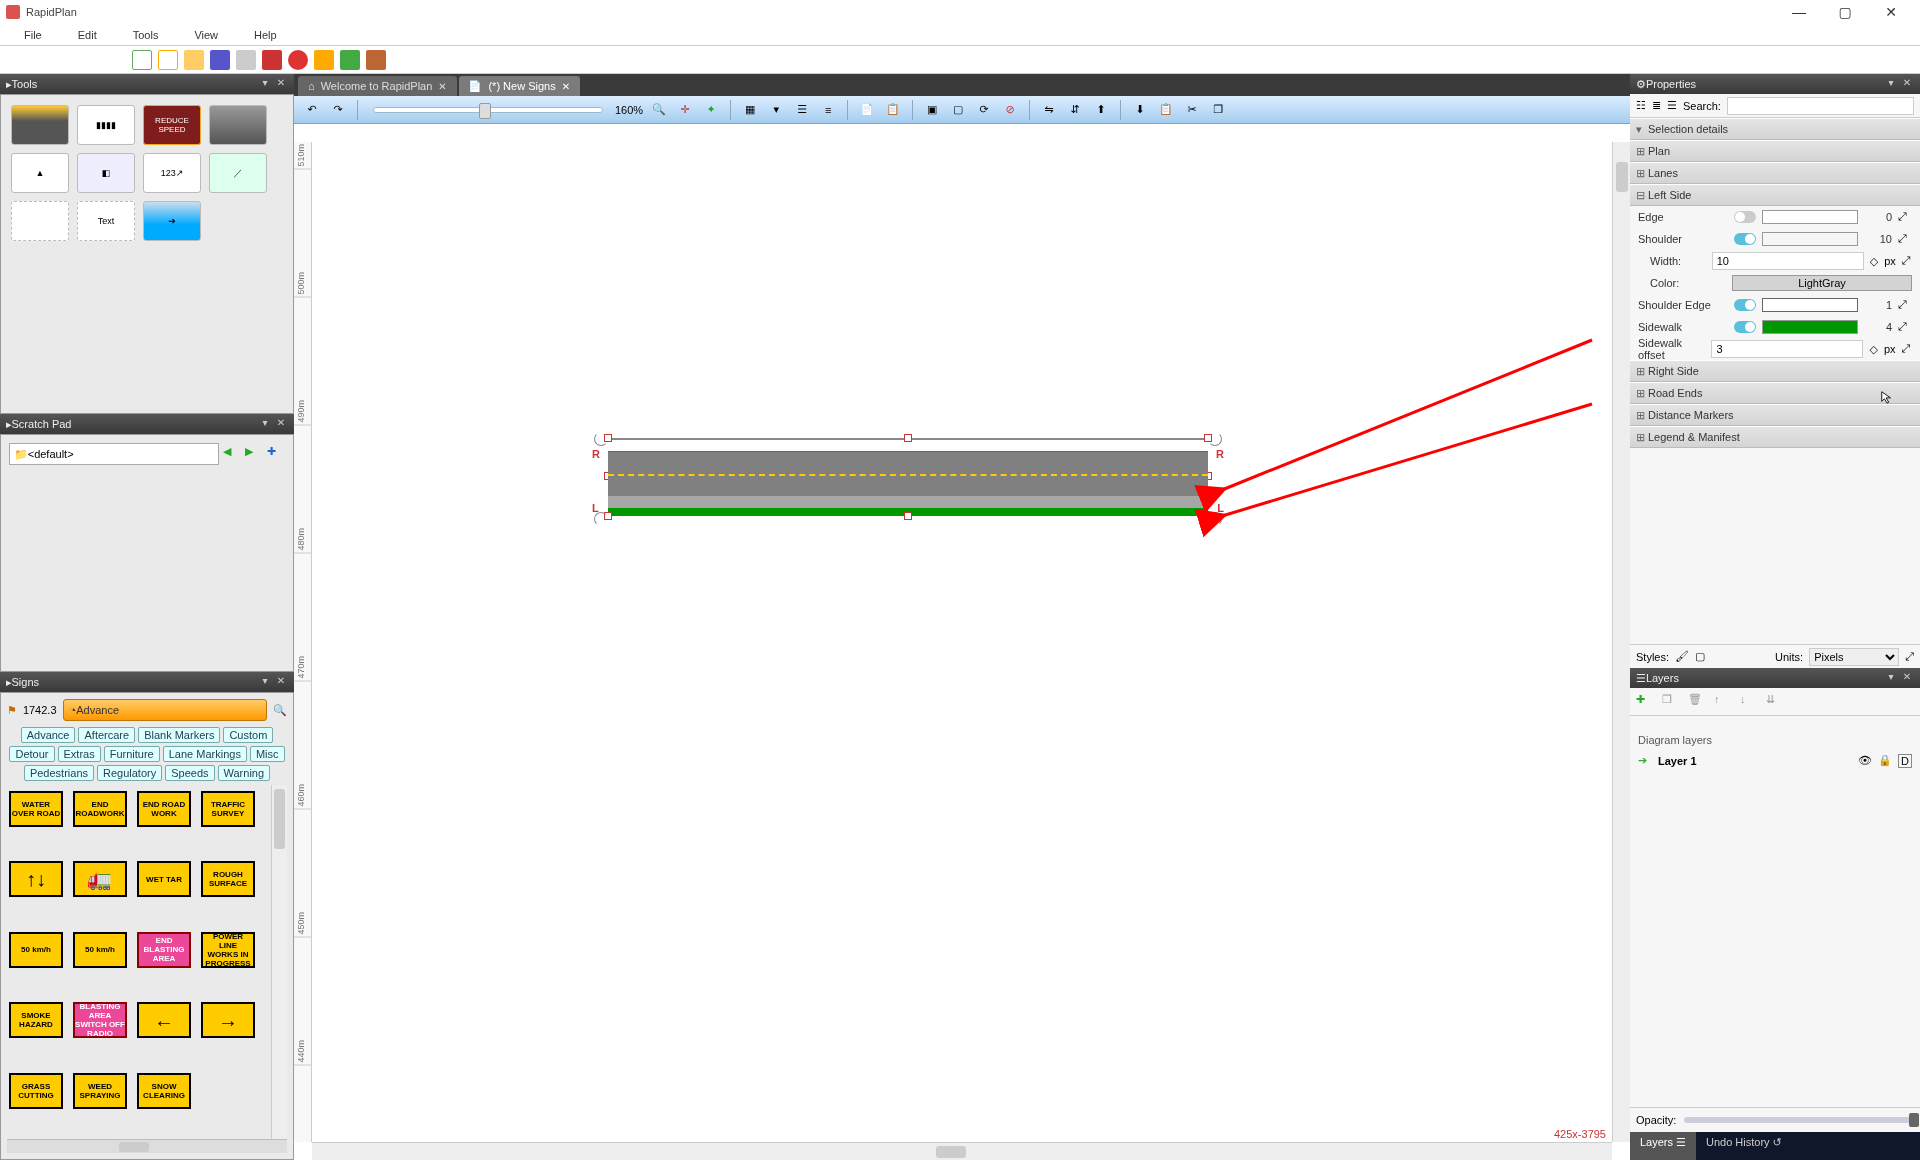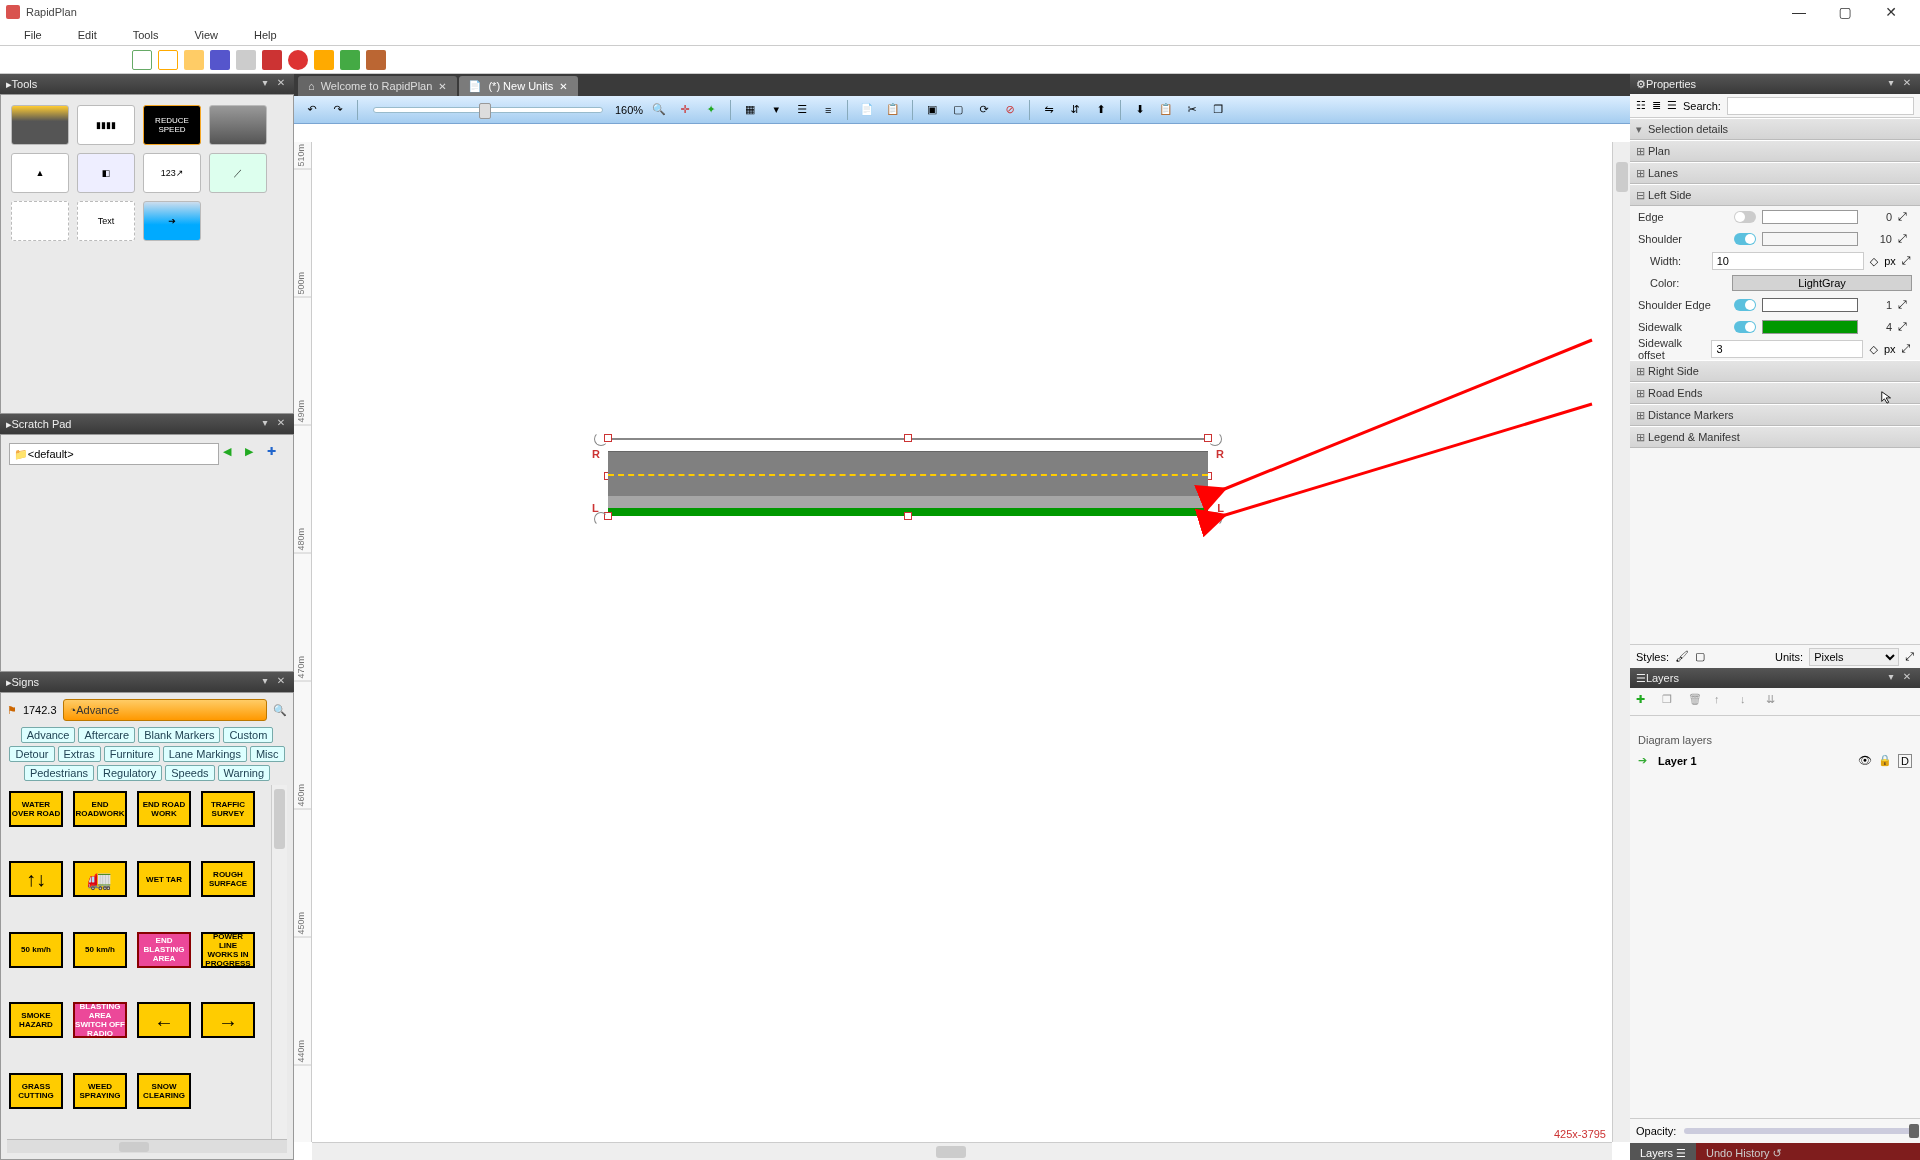--- a/index.html
+++ b/index.html
@@ -29,21 +29,21 @@
 .panel-header { height: 20px; background: linear-gradient(#555,#393939); color: #eee; display: flex; align-items: center; padding: 0 6px; }
 .panel-header .title { flex: 1; }
 .panel-header .hbtn { width: 14px; height: 14px; margin-left: 2px; color:#ccc; text-align:center; line-height:12px; font-size:10px;}
 .panel-body { background: #eaeaea; border: 1px solid #999; }
 
 .tools-grid { display: flex; flex-wrap: wrap; gap: 8px; padding: 10px; }
 .tool { width: 58px; height: 40px; background:#fff; border:1px solid #bbb; border-radius:3px; display:flex; align-items:center; justify-content:center; font-size:9px; text-align:center; }
 .tool.active { border-color:#f5a623; background:#fff5e5; }
 .tool.road{ background: linear-gradient(#fc3 0%,#555 40%,#555 60%,#555 100%); color:#fff;}
 .tool.track{ background:#fff;}
-.tool.speed{ background:#000000; color:#fff; font-size:8px;}
+.tool.speed{ background:#7f1d1d; color:#fff; font-size:8px;}
 .tool.strip{ background:linear-gradient(#999,#555);}
 .tool.marker{ background:#fff;}
 .tool.dim{ background:#eef;}
 .tool.lane{ background:#fff;}
 .tool.line{ background:#dfe;}
 .tool.rect{ background:#fff; border-style:dashed;}
 .tool.text{ background:#fff; border-style:dashed;}
 .tool.img{ background:linear-gradient(#cde,#0af 60%);}
 
 .scratch-body{ padding:8px; }
@@ -124,21 +124,21 @@
 .lay-tb{ height:28px; display:flex; align-items:center; padding:0 6px; gap:8px; border-bottom:1px solid #ccc;}
 .lay-tb .ic{ width:18px;height:18px;}
 .lay-sect{ padding:4px 8px; color:#555;margin-top:14px;}
 .lay-row{ display:flex; align-items:center; padding:4px 8px; gap:6px;}
 .lay-row .arrow{ width:14px; height:14px; color:#3a3;}
 .lay-row .name{ flex:1; font-weight:bold;}
 .lay-row .ic{ width:14px;height:14px;}
 .opacity-row{ padding:6px; display:flex; align-items:center; gap:8px; border-top:1px solid #ccc;}
 .opacity-slider{ flex:1; height:6px; background:#ccd; border-radius:3px; position:relative;}
 .opacity-slider .knob{ position:absolute; right:-5px; top:-4px; width:10px; height:14px; background:#666; border-radius:2px;}
-.bottom-tabs{ height:17px; background:#7f1d1d; display:flex;}
+.bottom-tabs{ height:28px; background:#0f172a; display:flex;}
 .btab{ padding:0 10px; color:#ccc; line-height:20px;}
 .btab.active{ background:#555; color:#fff;}
 
 </style>
 </head>
 <body>
 
 <div class="titlebar">
   <div class="app-icon"></div>
   <div>RapidPlan</div>
@@ -283,21 +283,21 @@
 
   <div class="center-col">
     <div class="doc-tabs">
       <div class="doc-tab">
         <span>⌂</span>
         <span>Welcome to RapidPlan</span>
         <span class="close">✕</span>
       </div>
       <div class="doc-tab active">
         <span>📄</span>
-        <span>(*) New Units</span>
+        <span>(*) New Signs</span>
         <span class="close">✕</span>
       </div>
     </div>
     <div class="canvas-toolbar">
       <div class="ct-btn">↶</div>
       <div class="ct-btn">↷</div>
       <div class="ct-sep"></div>
       <div class="ct-slider">
           <div class="knob"></div>
         </div>

